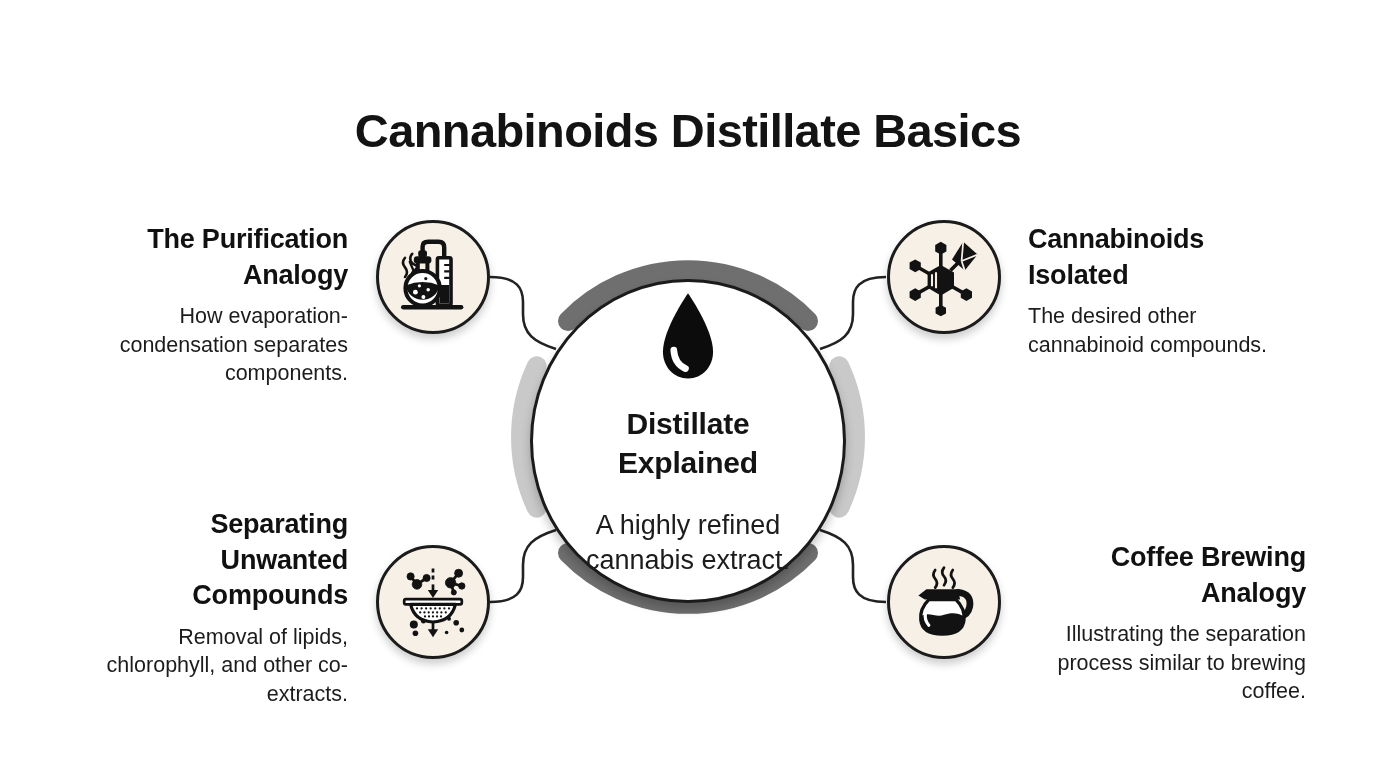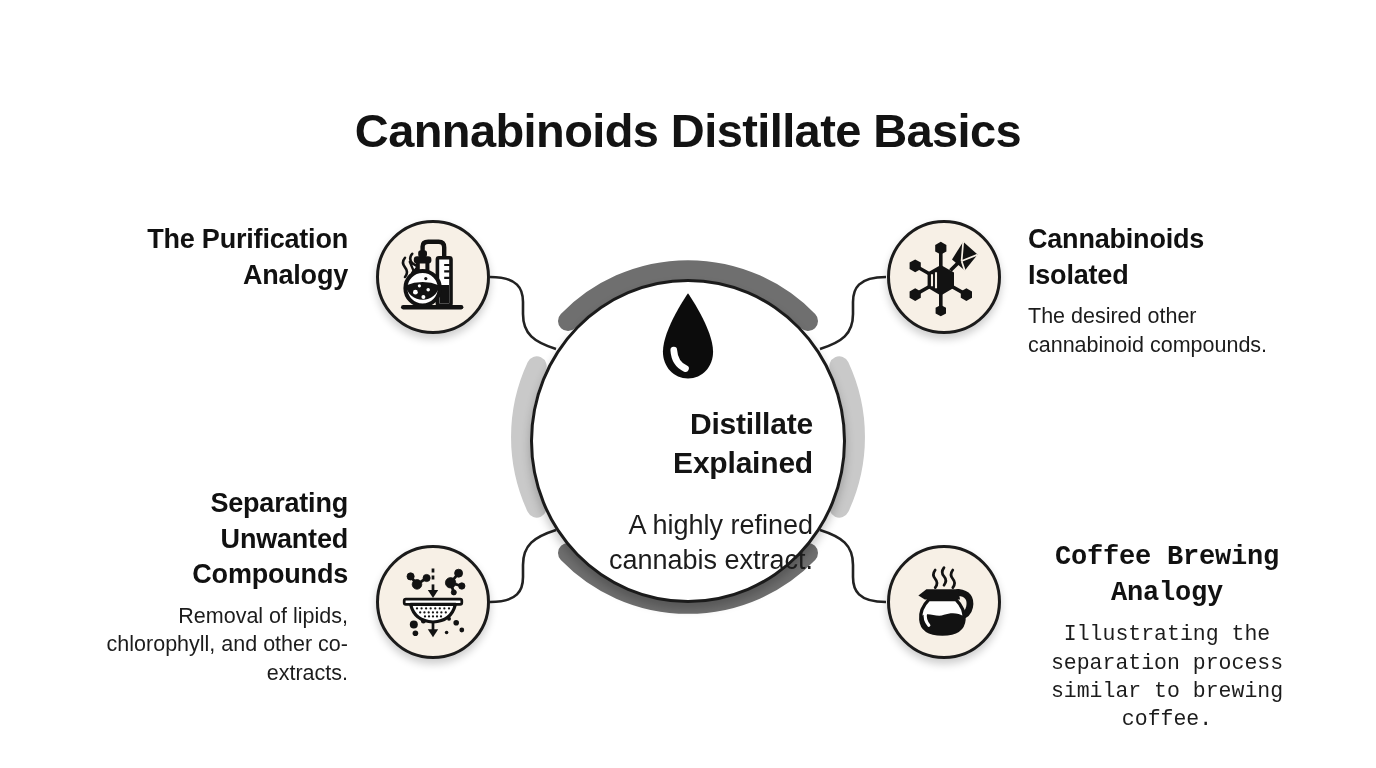--- a/index.html
+++ b/index.html
@@ -2,37 +2,37 @@
 <html><head>
 <meta charset="utf-8">
 <style>
   html,body{margin:0;padding:0;background:#ffffff;}
   body{width:1376px;height:768px;font-family:"Liberation Sans","DejaVu Sans",sans-serif;color:#141414;}
   .canvas{position:relative;width:1376px;height:768px;overflow:hidden;background:#ffffff;}
   .title{position:absolute;left:0;right:0;top:72px;text-align:center;font-size:47px;font-weight:700;letter-spacing:-0.6px;color:#131313;}
   svg.layer{position:absolute;left:0;top:0;width:1376px;height:768px;z-index:1;}
   .center-circle{position:absolute;left:530px;top:279px;width:310px;height:310px;border:3px solid #1b1b1b;
     border-radius:50%;background:#ffffff;z-index:2;display:flex;flex-direction:column;align-items:center;
-    text-align:right;padding-top:8px;box-sizing:content-box;box-shadow:0 6px 10px rgba(0,0,0,0.22);}
+    text-align:center;padding-top:8px;box-sizing:content-box;box-shadow:0 6px 10px rgba(0,0,0,0.22);}
   .center-heading{font-size:30px;font-weight:700;line-height:1.3;margin-top:12px;width:250px;letter-spacing:-0.2px;}
   .center-desc{font-size:27px;line-height:1.3;margin-top:26px;width:250px;color:#1c1c1c;}
   .icon-circle{position:absolute;width:108px;height:108px;border:3px solid #1b1b1b;border-radius:50%;
     background:#f7f0e6;z-index:2;display:flex;align-items:center;justify-content:center;
     box-shadow:0 5px 8px rgba(0,0,0,0.2);}
   .icon-circle.tl{left:376px;top:220px;}
   .icon-circle.tr{left:887px;top:220px;}
   .icon-circle.bl{left:376px;top:545px;}
   .icon-circle.br{left:887px;top:545px;}
   .node-text{position:absolute;z-index:2;color:#161616;}
   .node-heading{font-size:27px;font-weight:700;line-height:1.32;letter-spacing:-0.2px;color:#111111;}
   .node-desc{font-size:21.5px;line-height:1.32;margin-top:9px;color:#1c1c1c;}
   .node-text.tl{left:86px;top:222px;width:262px;text-align:right;}
   .node-text.tr{left:1028px;top:222px;width:270px;text-align:left;}
-  .node-text.bl{left:96px;top:486px;width:252px;text-align:right;}
-  .node-text.br{left:1028px;top:540px;width:278px;text-align:center;font-family:Liberation Mono, monospace;}
+  .node-text.bl{left:96px;top:507px;width:252px;text-align:right;}
+  .node-text.br{left:1028px;top:540px;width:278px;text-align:right;}
 </style>
 </head>
 <body>
 
 <div class="canvas">
 
   <h1 class="title">Cannabinoids Distillate Basics</h1>
 
   <svg class="layer" viewBox="0 0 1376 768" aria-hidden="true">
 
@@ -164,20 +164,21 @@
       <path d="M68,38 Q85,40 82,56 Q80,66 70,68" stroke="#121212" stroke-width="8.5" fill="none" stroke-linecap="round"></path>
       <path d="M31,47 C24,54 20,63 21,72 C22,84 32,90 48,90 C64,90 74,84 75,72 C76,63 72,54 65,47 Z" fill="#ffffff" stroke="#121212" stroke-width="4.2" stroke-linejoin="round"></path>
       <path d="M21,68 C30,61 40,70 50,66 C58,63 68,63 74.5,68 L74,74 C72,85 62,90 48,90 C34,90 23,85 21.5,74 Z" fill="#121212"></path>
       <path d="M27,63 Q25,72 31,79" stroke="#ffffff" stroke-width="4" fill="none" stroke-linecap="round"></path>
       <polygon points="18,42 28,34 68,34 70,47 26,47" fill="#121212"></polygon>
     </svg>
   </div>
 
   <div class="node-text tl">
     <div class="node-heading">The Purification Analogy</div>
+    <div class="node-desc">How evaporation-condensation separates components.</div>
   </div>
 
   <div class="node-text tr">
     <div class="node-heading">Cannabinoids Isolated</div>
     <div class="node-desc">The desired other cannabinoid compounds.</div>
   </div>
 
   <div class="node-text bl">
     <div class="node-heading">Separating Unwanted Compounds</div>
     <div class="node-desc">Removal of lipids, chlorophyll, and other co-extracts.</div>

